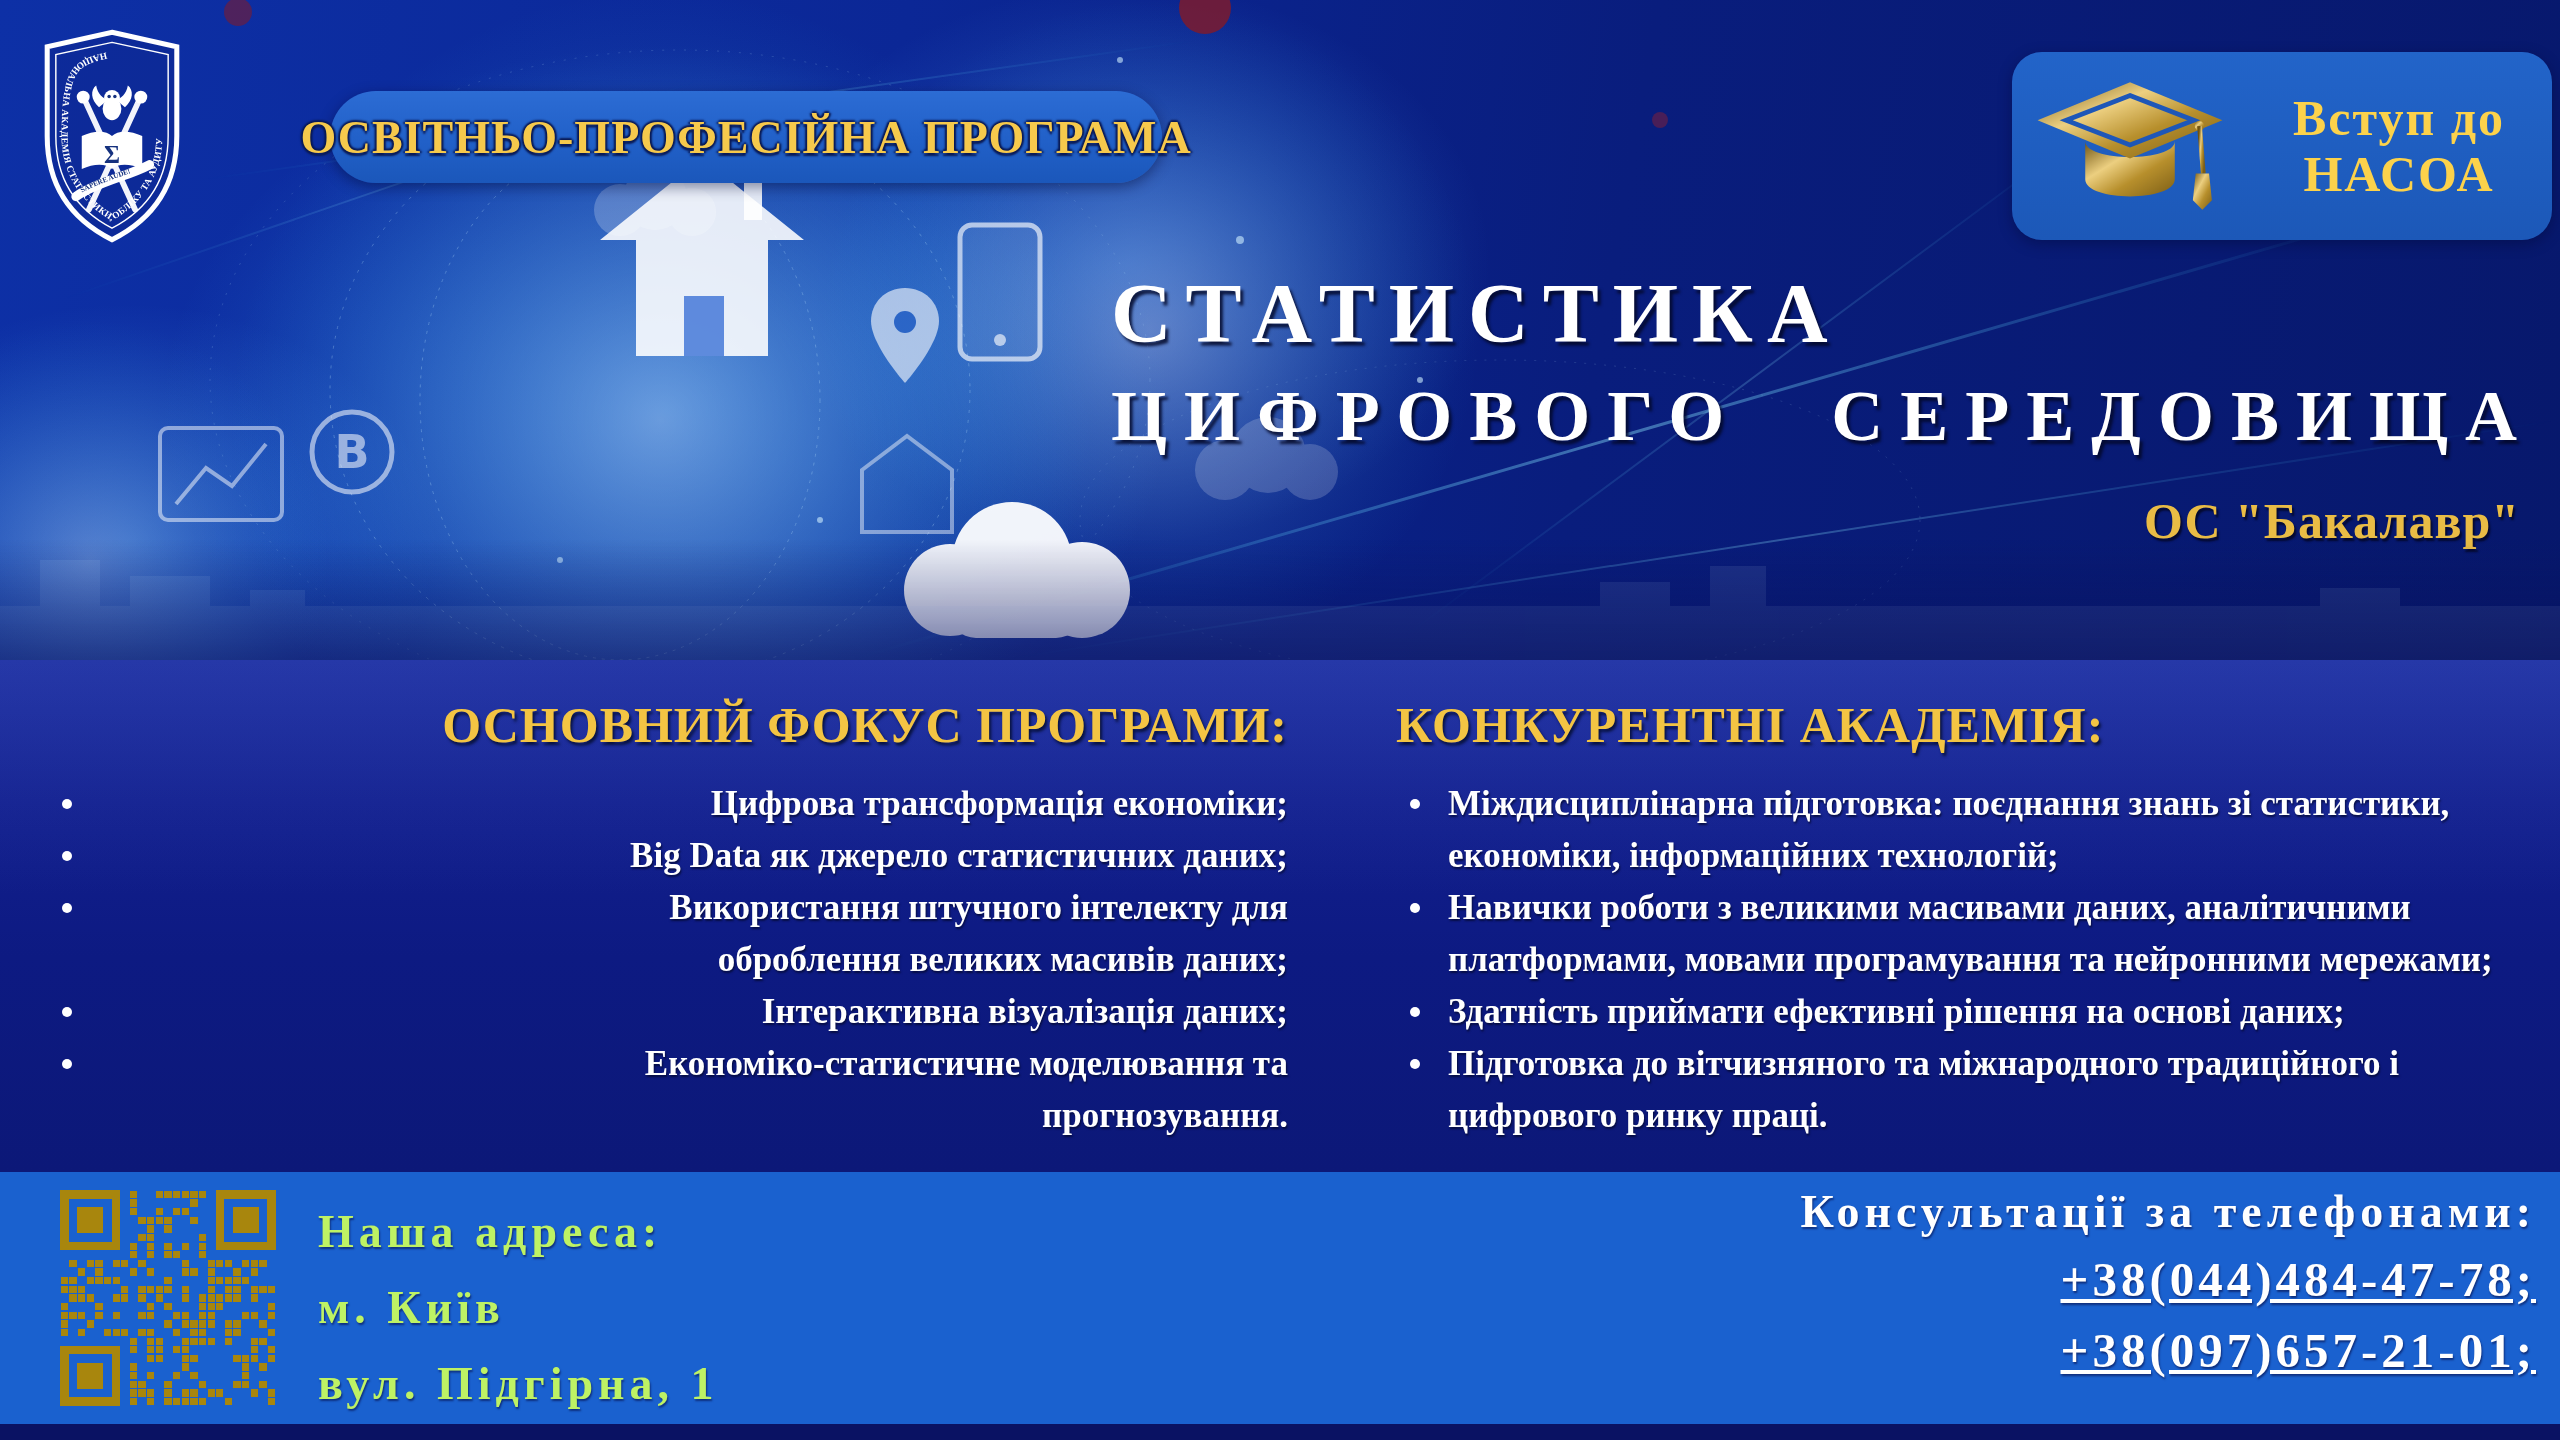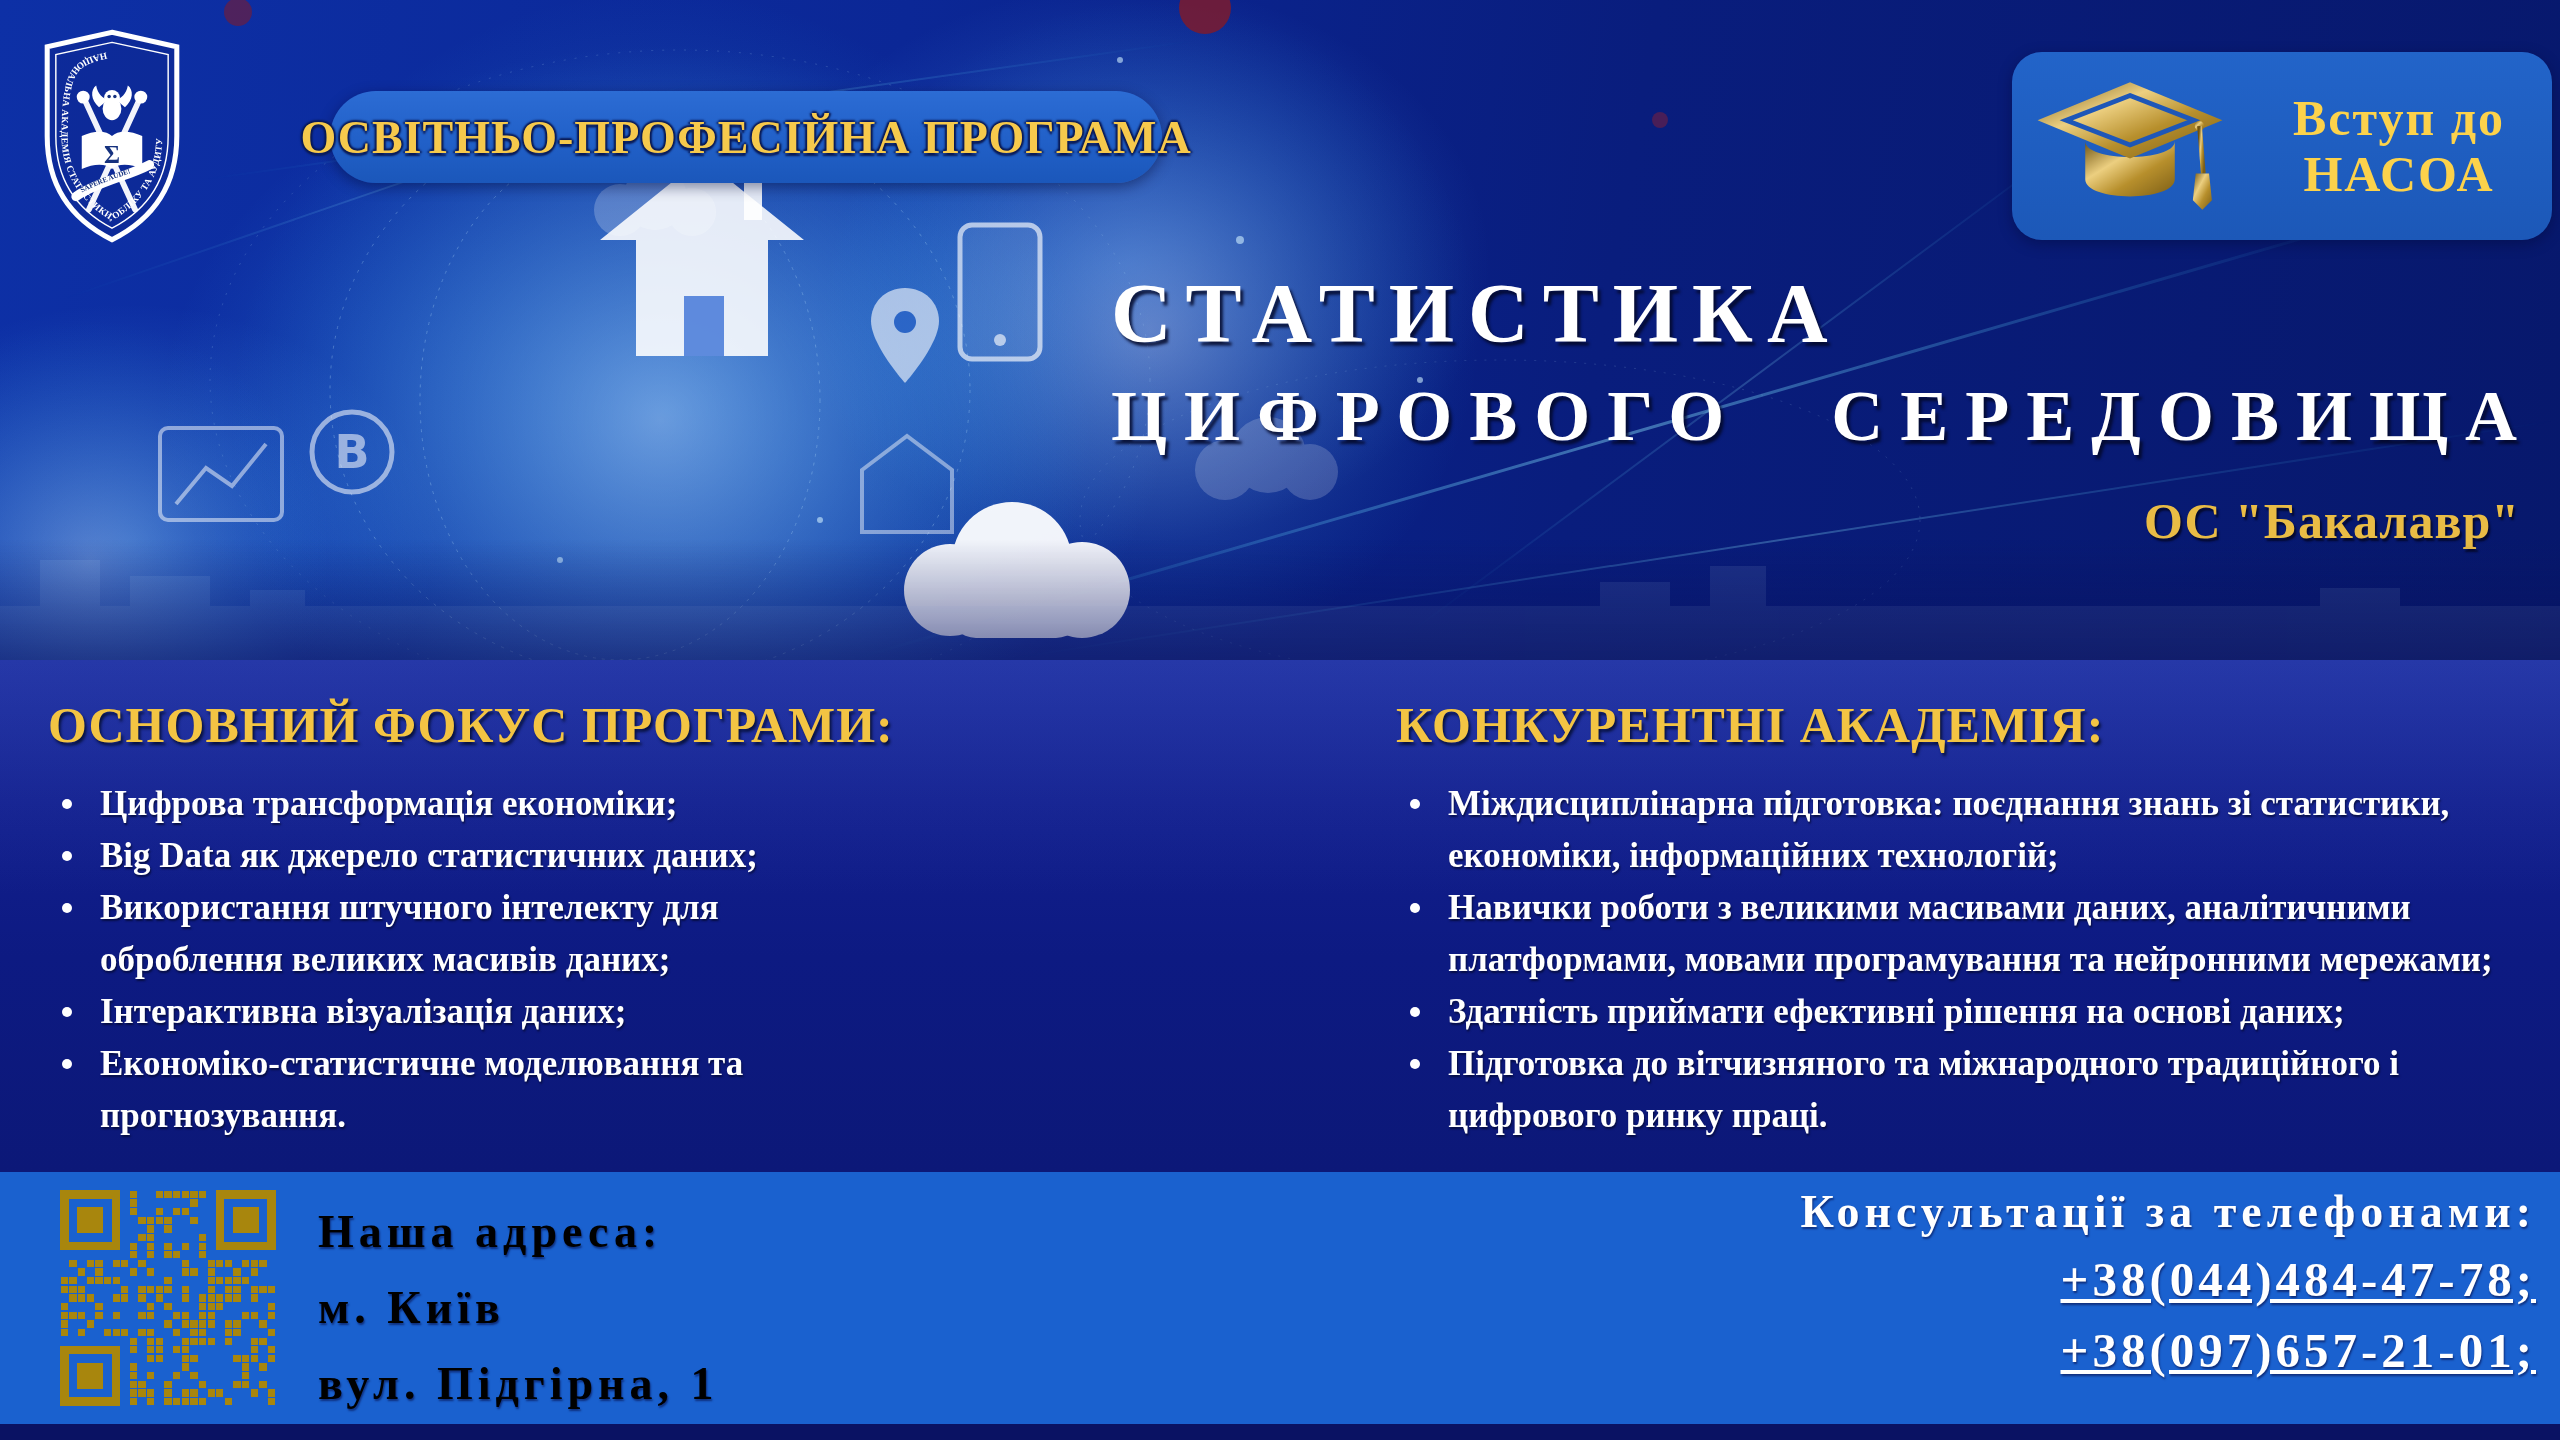--- a/index.html
+++ b/index.html
@@ -38,34 +38,34 @@
   .t2{font-size:72px;line-height:92px;letter-spacing:17px;word-spacing:55px;margin-top:10px;white-space:nowrap;}
   .degree{position:absolute;top:492px;right:40px;font-size:50px;font-weight:bold;color:#e9bc45;
     text-shadow:2px 3px 2px rgba(4,8,40,.9);letter-spacing:1px;}
 
   
   .content{position:absolute;left:0;top:660px;width:2560px;height:512px;
     background:linear-gradient(180deg,#18289c 0%,#121f8e 28%,#0d1a82 58%,#0c1878 100%);}
   .content::before{content:"";position:absolute;left:0;top:0;right:0;height:46%;
     background:linear-gradient(180deg,rgba(110,140,230,.16),rgba(110,140,230,0));pointer-events:none;}
   .col{position:absolute;top:0;}
-  .col-left{left:48px;width:1240px;}
+  .col-left{left:48px;width:1240px;text-align:right;}
   .col-right{left:1396px;width:1150px;}
   .col h2{margin:36px 0 0 0;font-size:50px;font-weight:bold;color:#f3c443;letter-spacing:1px;
     text-shadow:2px 3px 3px #081240;}
   .col ul{list-style:none;margin:24px 0 0 0;padding:0;}
   .col li{position:relative;padding-left:52px;font-size:35px;font-weight:bold;color:#ffffff;
     line-height:52px;white-space:pre-line;text-shadow:1px 2px 2px rgba(5,10,50,.8);}
   .col li::before{content:"";position:absolute;left:14px;top:21px;width:10px;height:10px;
     border-radius:50%;background:#ffffff;}
 
   
   .footer{position:absolute;left:0;top:1172px;width:2560px;height:252px;background:#1a61cf;}
   .qr{position:absolute;left:60px;top:18px;width:216px;height:216px;}
-  .address{position:absolute;left:318px;top:22px;color:#000000;font-weight:bold;}
+  .address{position:absolute;left:318px;top:22px;color:#bef264;font-weight:bold;}
   .address div{font-size:46px;line-height:76px;letter-spacing:5px;
     text-shadow:1px 2px 2px rgba(6,14,70,.6);}
   .contacts{position:absolute;right:24px;top:8px;text-align:right;color:#fff;font-weight:bold;}
   .contacts .cont-h{font-size:46px;line-height:64px;letter-spacing:5px;
     text-shadow:1px 2px 2px rgba(6,14,70,.6);}
   .contacts .phone{font-size:49px;line-height:71px;letter-spacing:4px;
     text-shadow:1px 2px 2px rgba(6,14,70,.6);text-decoration:underline;}
 
   .strip{position:absolute;left:0;bottom:0;width:2560px;height:16px;background:#0a1263;}
 </style>

